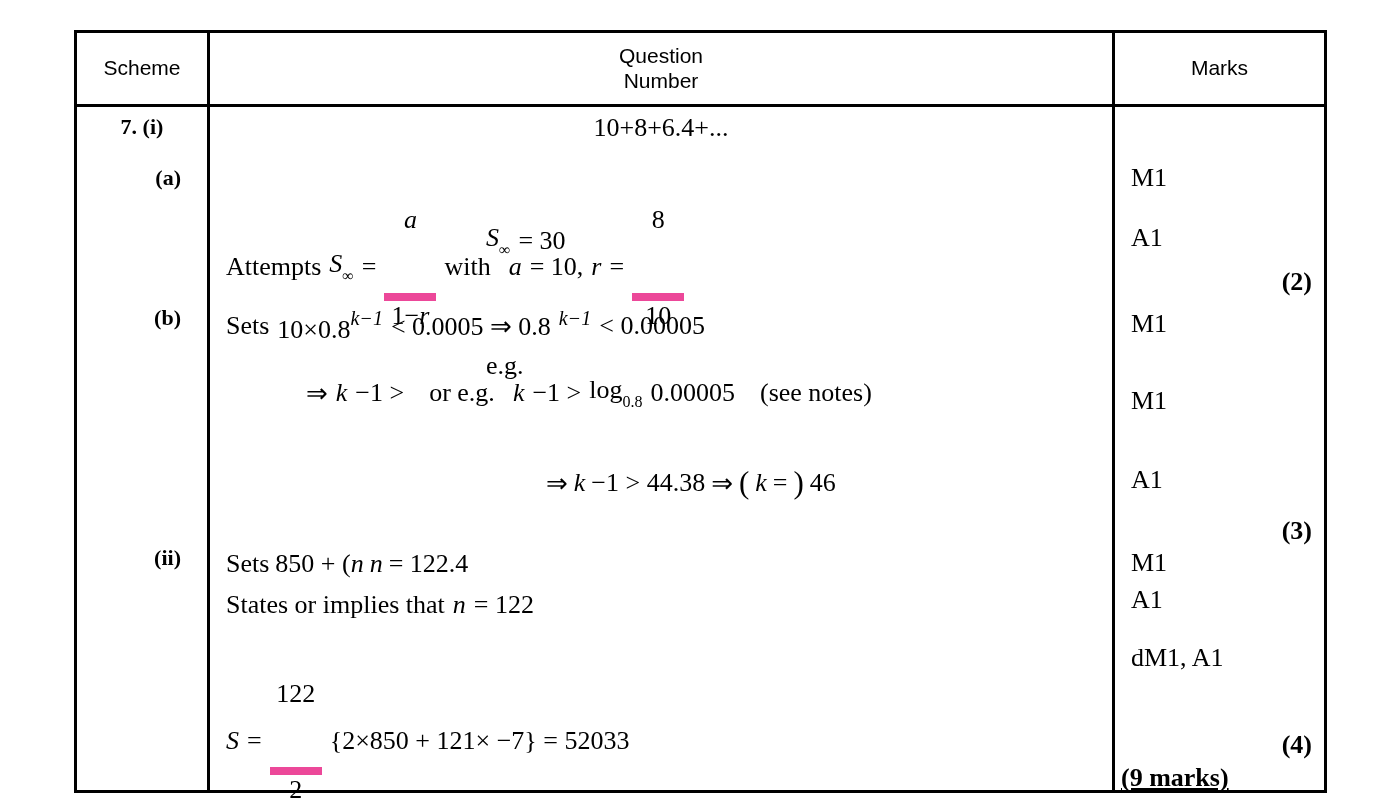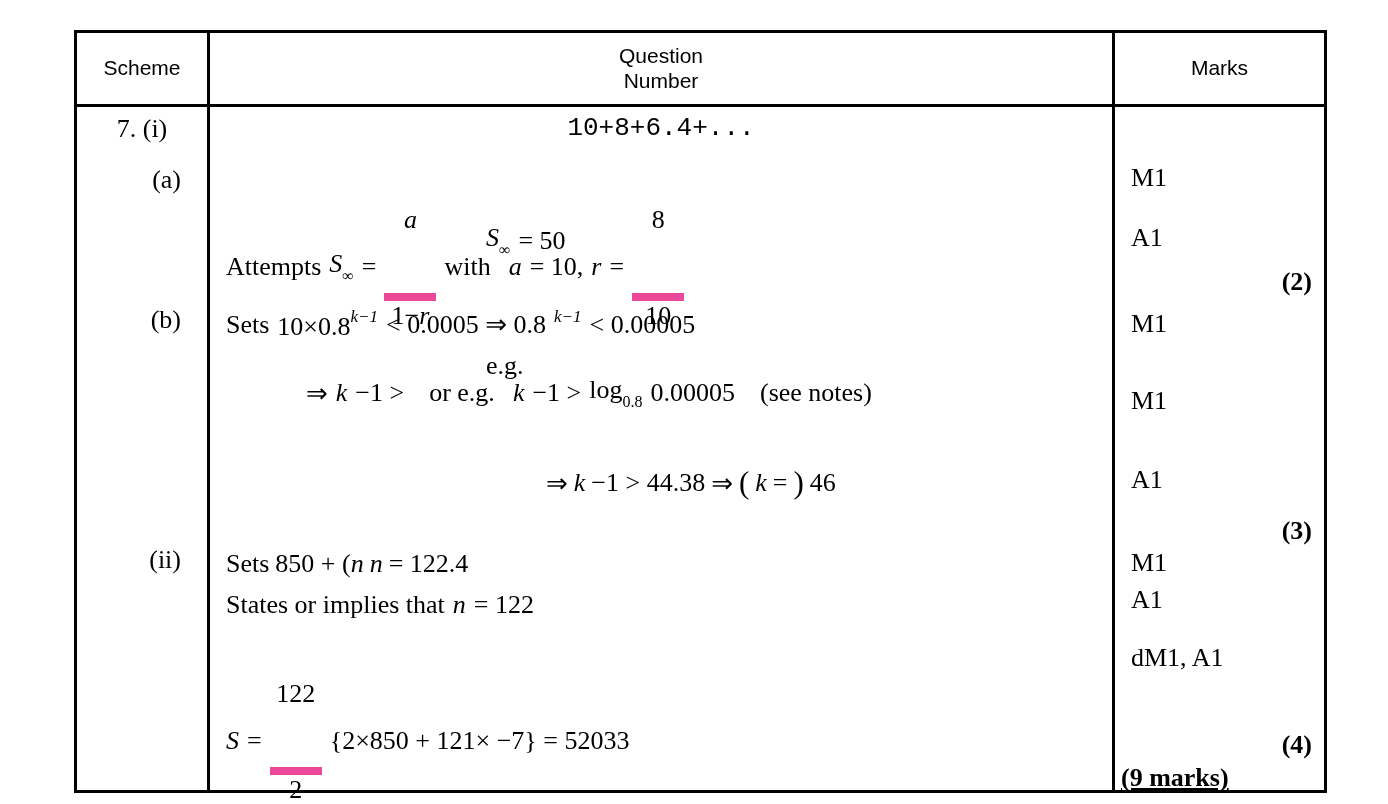--- a/index.html
+++ b/index.html
@@ -18,36 +18,36 @@
   .hcell {
     border-bottom:3px solid #000; box-sizing:border-box;
     display:flex; flex-direction:column; align-items:center; justify-content:center;
     font-family:"Liberation Sans", sans-serif; font-size:21px; line-height:1.15;
   }
   .vline { border-right:3px solid #000; }
   .bcell { position:relative; box-sizing:border-box; }
 
   
   .qlabel {
-    position:absolute; right:26px; font-weight:normal; font-size:26px; white-space:nowrap;
+    position:absolute; right:26px; font-weight:bold; font-size:22px; white-space:nowrap;
   }
   .qlabel.qmain { right:auto; left:0; width:100%; text-align:center; }
 
   
   .mrow {
     position:absolute; display:flex; align-items:center; gap:8px;
     font-size:26px; white-space:pre;
   }
-  .centerline { position:absolute; left:0; width:100%; text-align:center; font-size:26px;font-family:Liberation Mono, monospace; }
+  .centerline { position:absolute; left:0; width:100%; text-align:center; font-size:26px; }
   .frac { display:inline-block; text-align:center; line-height:1.12; vertical-align:middle; }
   .fnum { display:block; padding:0 5px; }
   .fden { display:block; border-top:8px solid #ec4899; padding:0 5px; }
   .it { font-style:italic; }
   .pow { white-space:pre; }
-  .sup { font-size:17px; font-style:italic; vertical-align:13px; }
+  .sup { font-size:20px; font-style:italic; vertical-align:13px; }
   .sb  { font-size:16px; vertical-align:-9px; }
   .bigp { font-size:31px; }
   .ml12 { margin-left:17px; }
   .ml10 { margin-left:10px; }
 
   
   .mark { position:absolute; left:16px; font-size:26px; white-space:nowrap; }
   .mark.total { left:auto; right:12px; font-weight:bold; }
   .mark.grand { left:6px; font-weight:bold; }
 </style>
@@ -92,21 +92,21 @@
       <span class="it">r</span>
       <span>=</span>
       <span class="frac">
         <span class="fnum">8</span>
         <span class="fden">10</span>
       </span>
     </div>
 
     <div class="mrow" style="top:116px; left:276px;">
       <span class="pow"><span class="it">S</span><span class="sb">∞</span></span>
-      <span>= 50</span>
+      <span>= 30</span>
     </div>
 
     <div class="mrow" style="top:200px; left:16px;">
       <span>Sets</span>
       <span class="pow"><span>10×0.8</span><span class="sup">k−1</span></span>
       <span>&lt; 0.0005 ⇒ 0.8</span><span class="pow"><span class="sup">k−1</span></span>
       <span>&lt; 0.00005</span>
     </div>
 
     <div class="mrow" style="top:244px; left:276px;">

